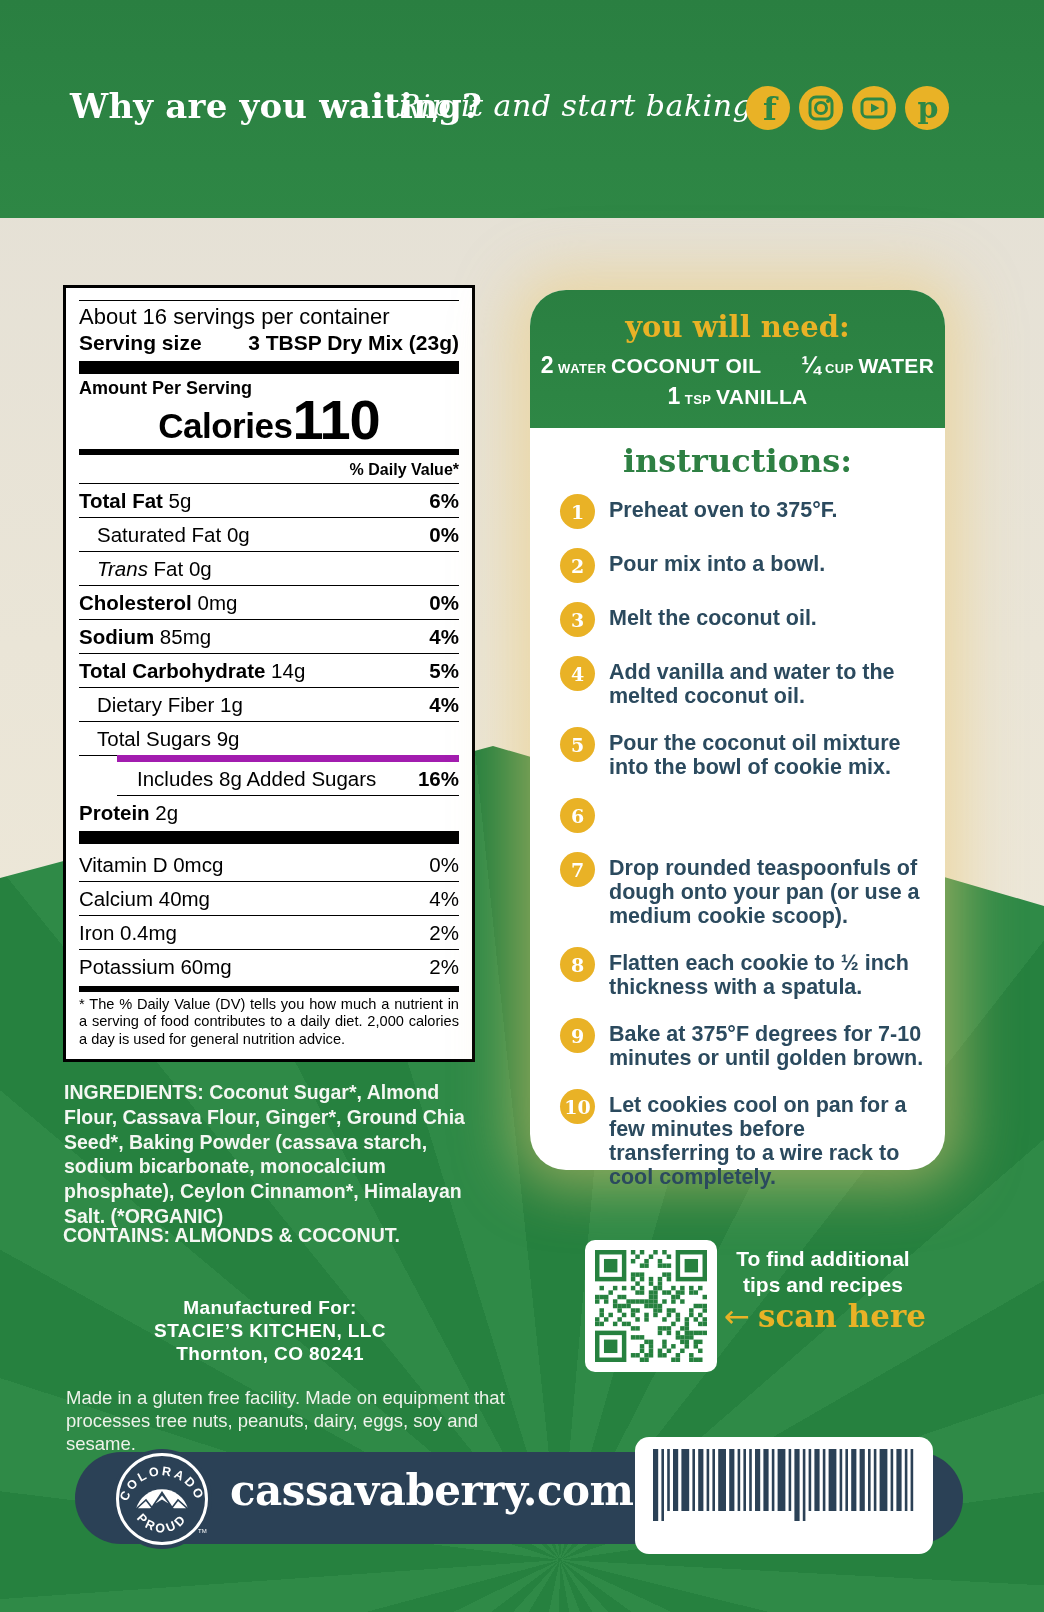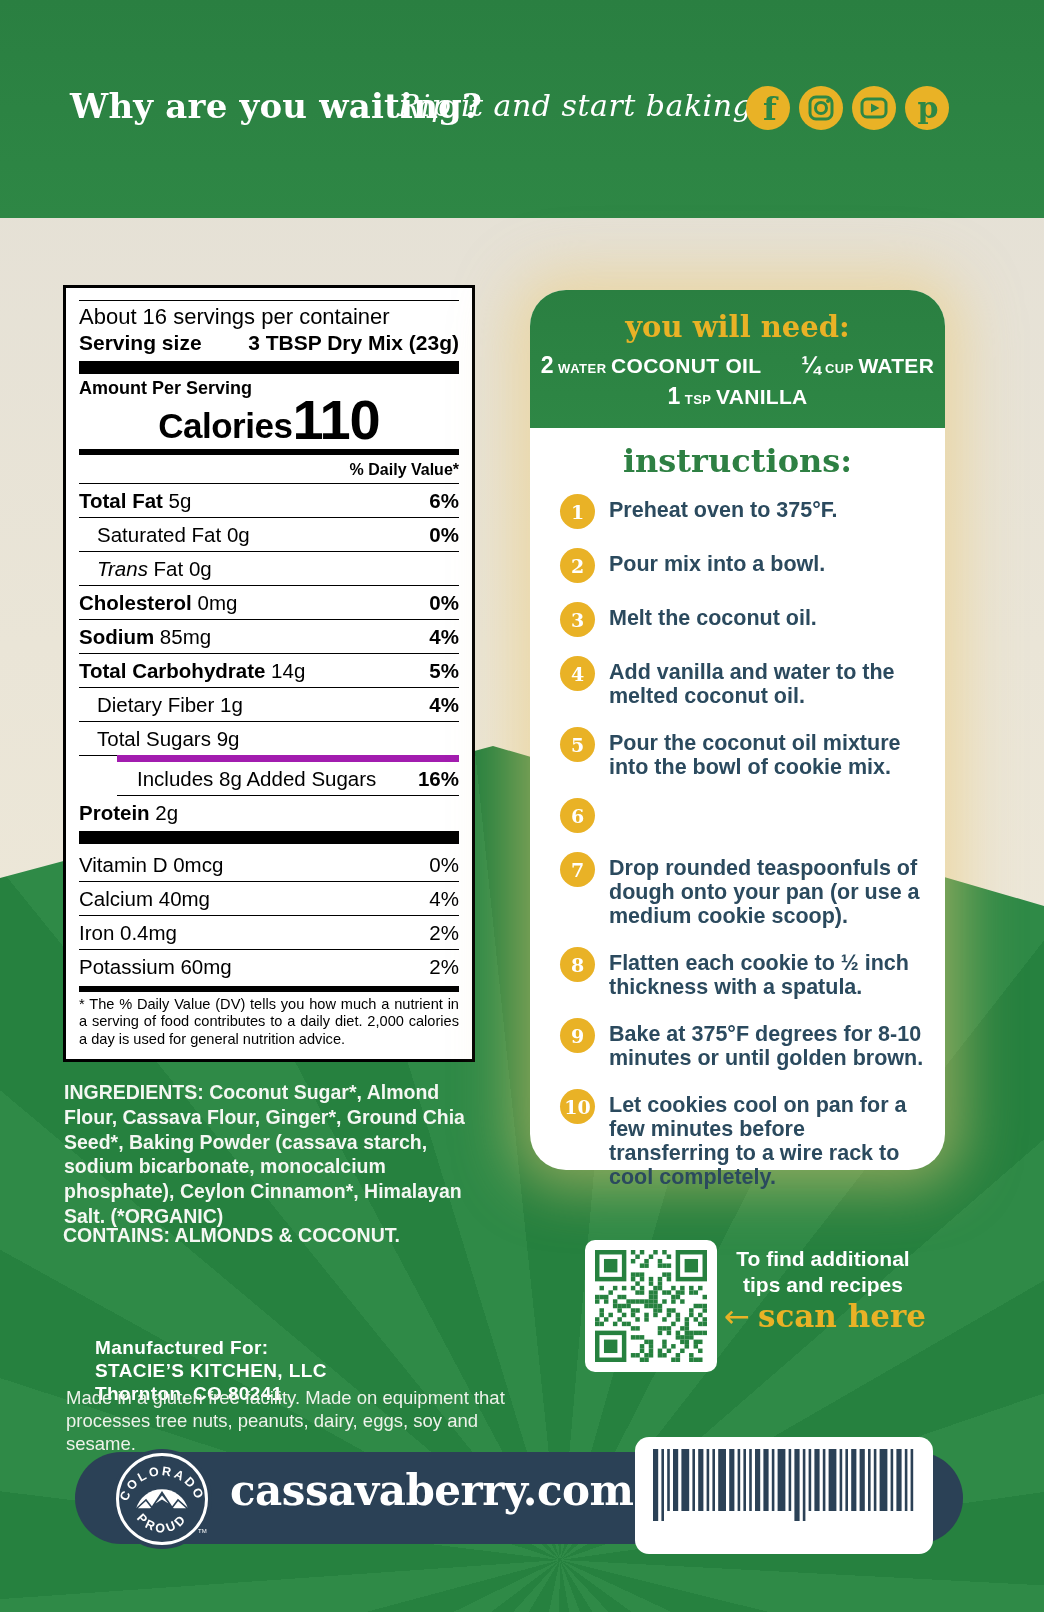--- a/index.html
+++ b/index.html
@@ -40,21 +40,21 @@
   .nf-row.inset{margin-left:38px;border-top:7px solid #a21caf;margin-top:-1px;}
   .nf-row .b, .nf-dv.b{font-weight:bold;}
   .nf-label i{font-style:italic;}
   .nf-vrow{display:flex;justify-content:space-between;font-size:20.5px;padding:5px 0 4px;border-bottom:1px solid #000;}
   .nf-vrow:last-of-type{border-bottom:none;}
   .nf-foot{font-size:14.6px;line-height:1.22;margin-top:4px;text-align:justify;}
   
   .ingredients{position:absolute;left:64px;top:1080px;width:412px;color:#f4f7f2;
       font-size:19.5px;font-weight:600;line-height:1.27;}
   .contains{position:absolute;left:63px;top:1224px;width:420px;color:#f4f7f2;font-size:19.5px;font-weight:600;}
-  .mfg{position:absolute;left:95px;top:1336px;width:350px;color:#fff;
+  .mfg{position:absolute;left:95px;top:1296px;width:350px;text-align:center;color:#fff;
       font-weight:bold;font-size:19px;line-height:1.22;letter-spacing:.4px;}
   .facility{position:absolute;left:66px;top:1386px;width:480px;color:#eef2ea;font-size:18.5px;line-height:1.25;}
   
   .card{position:absolute;left:530px;top:290px;width:415px;height:880px;background:#fff;border-radius:36px;
       box-shadow:0 0 55px 18px rgba(238,203,118,.5);}
   .card-head{position:absolute;left:0;top:0;width:100%;height:138px;border-radius:36px 36px 0 0;
       background:linear-gradient(180deg,#2a7f41,#2e8745);box-sizing:border-box;padding-top:20px;}
   .ywn-title{text-align:center;color:#e9b226;font-family:"DejaVu Serif",serif;font-weight:bold;font-size:29px;}
   .ywn-items{display:flex;flex-wrap:wrap;justify-content:center;column-gap:40px;row-gap:4px;
       margin-top:8px;padding:0 8px;color:#fff;}
@@ -247,21 +247,21 @@
         <div class="step">
     <span class="step-num">7</span>
     <span class="step-text">Drop rounded teaspoonfuls of dough onto your pan (or use a medium cookie scoop).</span>
   </div>
         <div class="step">
     <span class="step-num">8</span>
     <span class="step-text">Flatten each cookie to ½ inch thickness with a spatula.</span>
   </div>
         <div class="step">
     <span class="step-num">9</span>
-    <span class="step-text">Bake at 375°F degrees for 8-10 minutes or until golden brown.</span>
+    <span class="step-text">Bake at 375°F degrees for 7-10 minutes or until golden brown.</span>
   </div>
         <div class="step">
     <span class="step-num">10</span>
     <span class="step-text">Let cookies cool on pan for a few minutes before transferring to a wire rack to cool completely.</span>
   </div>
       </div>
   </div>
 
   <div class="qr-tile">
     <svg id="qr-svg" width="112" height="112" viewBox="0 0 25 25">

